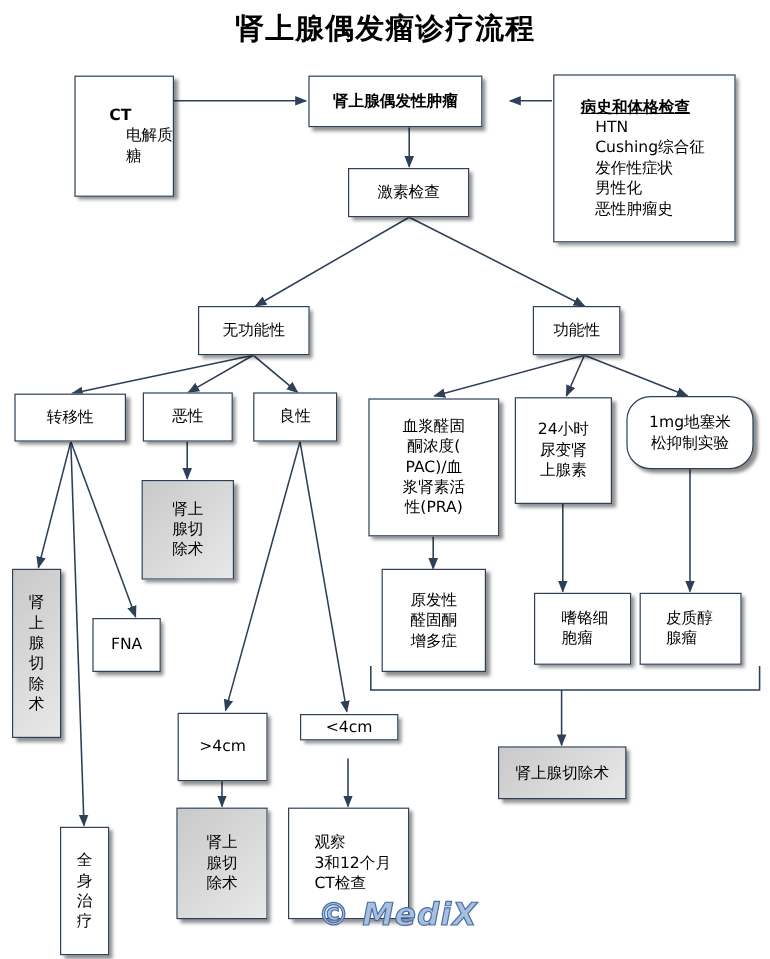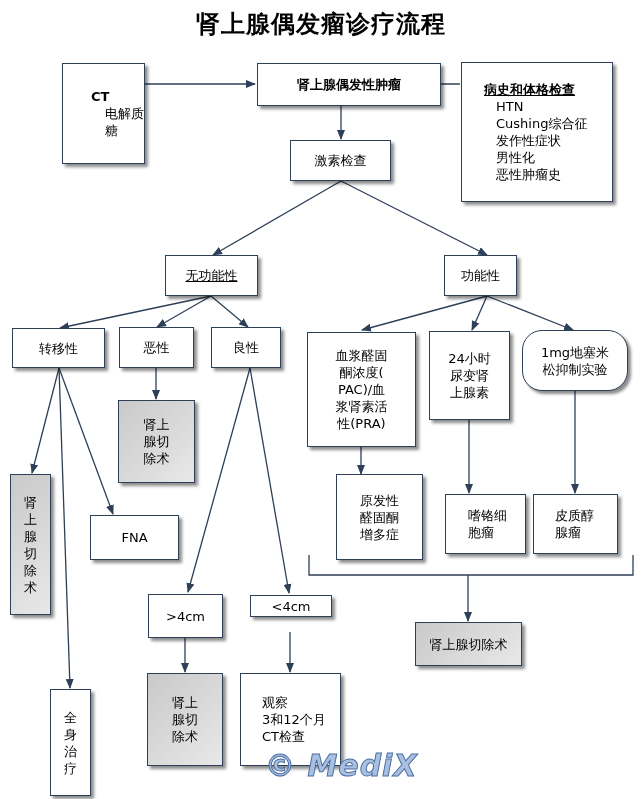--- a/index.html
+++ b/index.html
@@ -9,21 +9,21 @@
            font-size: 24px; font-weight: bold; letter-spacing: 1px; }
   .box { position: absolute; box-sizing: border-box; border: 1.3px solid #2e4057;
          background: #fff; box-shadow: 3px 3px 3px rgba(0,0,0,0.45);
          font-size: 13px; line-height: 17px; display: flex; align-items: center;
          justify-content: center; text-align: center; }
   .box.gray { background: linear-gradient(135deg, #c9c9c9 0%, #e8e8e8 100%); }
   .box.left { justify-content: flex-start; text-align: left; }
   .box .lines { display: flex; flex-direction: column; }
   .bold { font-weight: bold; }
   svg#edges { position: absolute; left: 0; top: 0; }
-  #watermark { position: absolute; left: 265px; top: 748px; font-size: 30px;
+  #watermark { position: absolute; left: 265px; top: 748px; font-size: 26px;
                font-weight: bold; font-style: italic; color: #a9bfe0;
                -webkit-text-stroke: 1px #4a6fa5; letter-spacing: 1px; }
 </style>
 </head>
 <body>
 
 <div id="title">肾上腺偶发瘤诊疗流程</div>
 
 <svg id="edges" width="642" height="799">
   <defs>
@@ -60,40 +60,40 @@
 </svg>
 
 <div class="box left" style="left:62px;top:63px;width:83px;height:101px;padding-left:28px;">
   <div class="lines">
     <span class="bold">CT</span>
     <span style="padding-left:14px">电解质</span>
     <span style="padding-left:14px">糖</span>
   </div>
 </div>
 
-<div class="box" style="left:257px;top:63px;width:184px;height:43px;">
+<div class="box" style="left:257px;top:63px;width:145px;height:43px;">
   <span class="bold">肾上腺偶发性肿瘤</span>
 </div>
 
 <div class="box left" style="left:461px;top:62px;width:152px;height:140px;padding-left:22px;">
   <div class="lines">
     <span class="bold" style="text-decoration:underline">病史和体格检查</span>
     <span style="padding-left:12px">HTN</span>
     <span style="padding-left:12px">Cushing综合征</span>
     <span style="padding-left:12px">发作性症状</span>
     <span style="padding-left:12px">男性化</span>
     <span style="padding-left:12px">恶性肿瘤史</span>
   </div>
 </div>
 
 <div class="box" style="left:290px;top:140px;width:101px;height:41px;">
   <span>激素检查</span>
 </div>
 
-<div class="box" style="left:165px;top:255px;width:93px;height:41px;text-decoration:underline;">
+<div class="box" style="left:165px;top:255px;width:93px;height:41px;">
   <span>无功能性</span>
 </div>
 
 <div class="box" style="left:444px;top:255px;width:73px;height:41px;">
   <span>功能性</span>
 </div>
 
 <div class="box" style="left:12px;top:328px;width:93px;height:40px;">
   <span>转移性</span>
 </div>
@@ -116,34 +116,34 @@
   <div class="lines">
     <span>肾</span>
     <span>上</span>
     <span>腺</span>
     <span>切</span>
     <span>除</span>
     <span>术</span>
   </div>
 </div>
 
-<div class="box" style="left:90px;top:515px;width:89px;height:45px;">
+<div class="box" style="left:77px;top:515px;width:57px;height:45px;">
   <span>FNA</span>
 </div>
 
 <div class="box" style="left:50px;top:689px;width:41px;height:107px;">
   <div class="lines">
     <span>全</span>
     <span>身</span>
     <span>治</span>
     <span>疗</span>
   </div>
 </div>
 
-<div class="box" style="left:148px;top:594px;width:75px;height:44px;justify-content:center;">
+<div class="box" style="left:148px;top:594px;width:75px;height:57px;justify-content:center;">
   <span>&gt;4cm</span>
 </div>
 <div class="box" style="left:250px;top:595px;width:82px;height:22px;">
   <span>&lt;4cm</span>
 </div>
 
 <div class="box gray" style="left:147px;top:673px;width:76px;height:93px;">
   <div class="lines">
     <span>肾上</span>
     <span>腺切</span>
@@ -177,21 +177,21 @@
   </div>
 </div>
 
 <div class="box" style="left:522px;top:330px;width:106px;height:61px;border-radius:20px;">
   <div class="lines">
     <span>1mg地塞米</span>
     <span>松抑制实验</span>
   </div>
 </div>
 
-<div class="box" style="left:336px;top:474px;width:87px;height:86px;text-align:center;">
+<div class="box" style="left:318px;top:474px;width:87px;height:86px;text-align:center;">
   <div class="lines">
     <span>原发性</span>
     <span>醛固酮</span>
     <span>增多症</span>
   </div>
 </div>
 
 <div class="box left" style="left:429px;top:494px;width:81px;height:60px;padding-left:22px;margin-left:16px;">
   <div class="lines">
     <span>嗜铬细</span>

